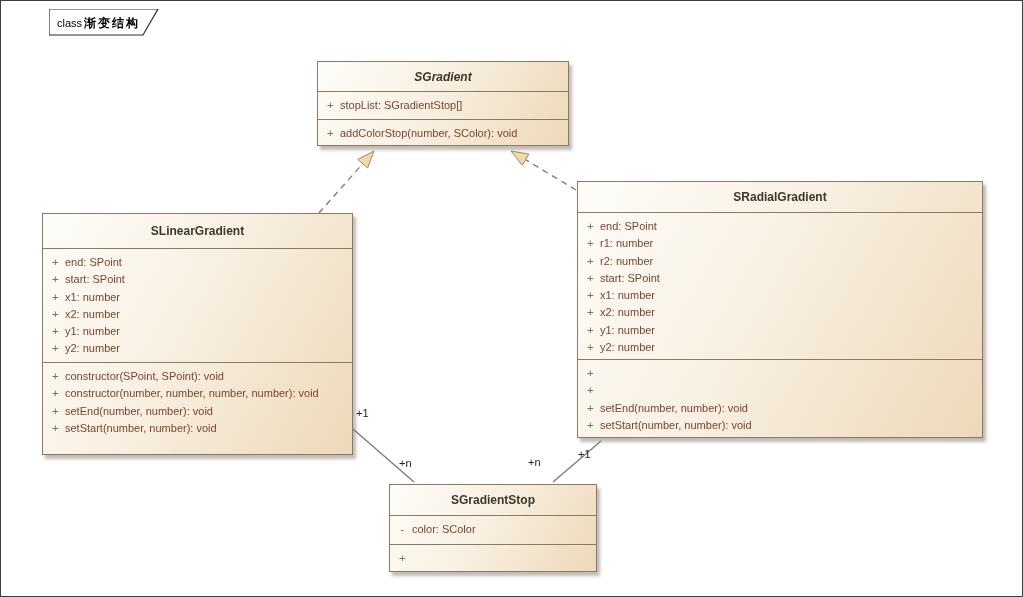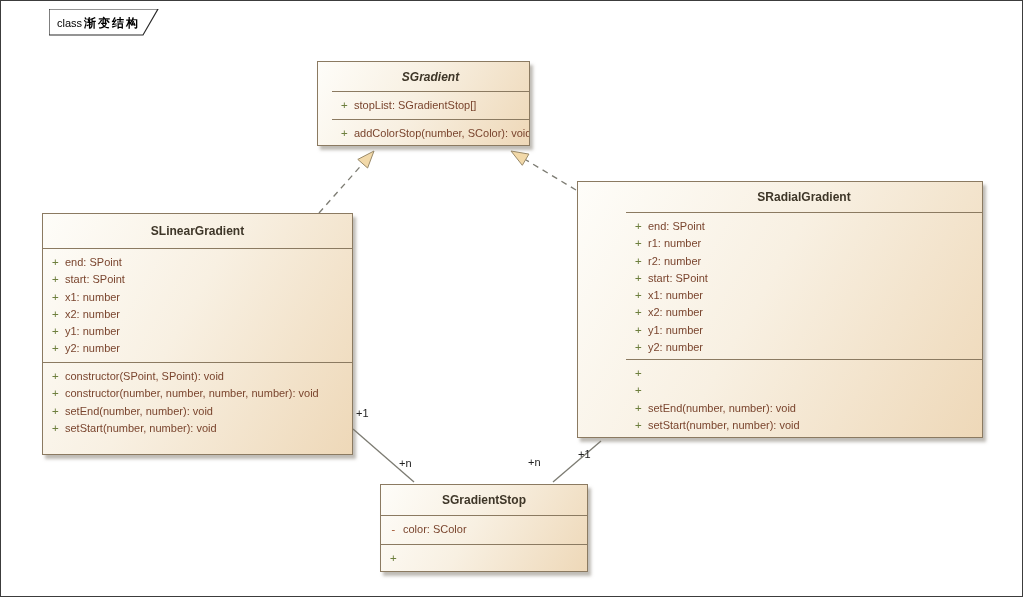--- a/index.html
+++ b/index.html
@@ -50,30 +50,30 @@
     font-weight:bold;font-size:12px;color:var(--title-text);
     flex:none;
   }
   .uml-members{padding-top:5px;flex:none;}
   .uml-members.attrs{border-bottom:1px solid var(--box-border);}
   .uml-members.fill{flex:auto;}
   .member-row{display:flex;font-size:11px;line-height:17.3px;color:var(--member-text);white-space:nowrap;overflow:hidden;}
   .member-row .vis{flex:none;width:22px;padding-left:9px;font-family:"DejaVu Sans Mono",monospace;font-size:11px;}
   .vis-public{color:var(--visibility-public);}
   .vis-private{color:var(--visibility-private);}
-  #box-sgradient{left:316px;top:60px;width:213px;height:85px;padding-left:14px;}
+  #box-sgradient{left:316px;top:60px;width:252px;height:85px;}
   #box-sgradient .uml-title{height:30px;font-style:italic;}
   #box-sgradient .attrs{height:28px;}
   #box-slineargradient{left:41px;top:212px;width:311px;height:242px;}
   #box-slineargradient .uml-title{height:35px;}
   #box-slineargradient .attrs{height:114px;}
-  #box-sradialgradient{left:576px;top:180px;width:406px;height:257px;padding-left:48px;}
+  #box-sradialgradient{left:576px;top:180px;width:406px;height:257px;}
   #box-sradialgradient .uml-title{height:31px;}
   #box-sradialgradient .attrs{height:147px;}
-  #box-sgradientstop{left:379px;top:483px;width:208px;height:88px;}
+  #box-sgradientstop{left:388px;top:483px;width:208px;height:88px;}
   #box-sgradientstop .uml-title{height:31px;}
   #box-sgradientstop .attrs{height:29px;}
   
   .mult{position:absolute;font-size:11px;color:var(--label-text);background:transparent;}
   #mult-lin-src{left:355px;top:406px;}
   #mult-lin-tgt{left:398px;top:456px;}
   #mult-rad-tgt{left:527px;top:455px;}
   #mult-rad-src{left:577px;top:447px;}
 </style>
 </head>

